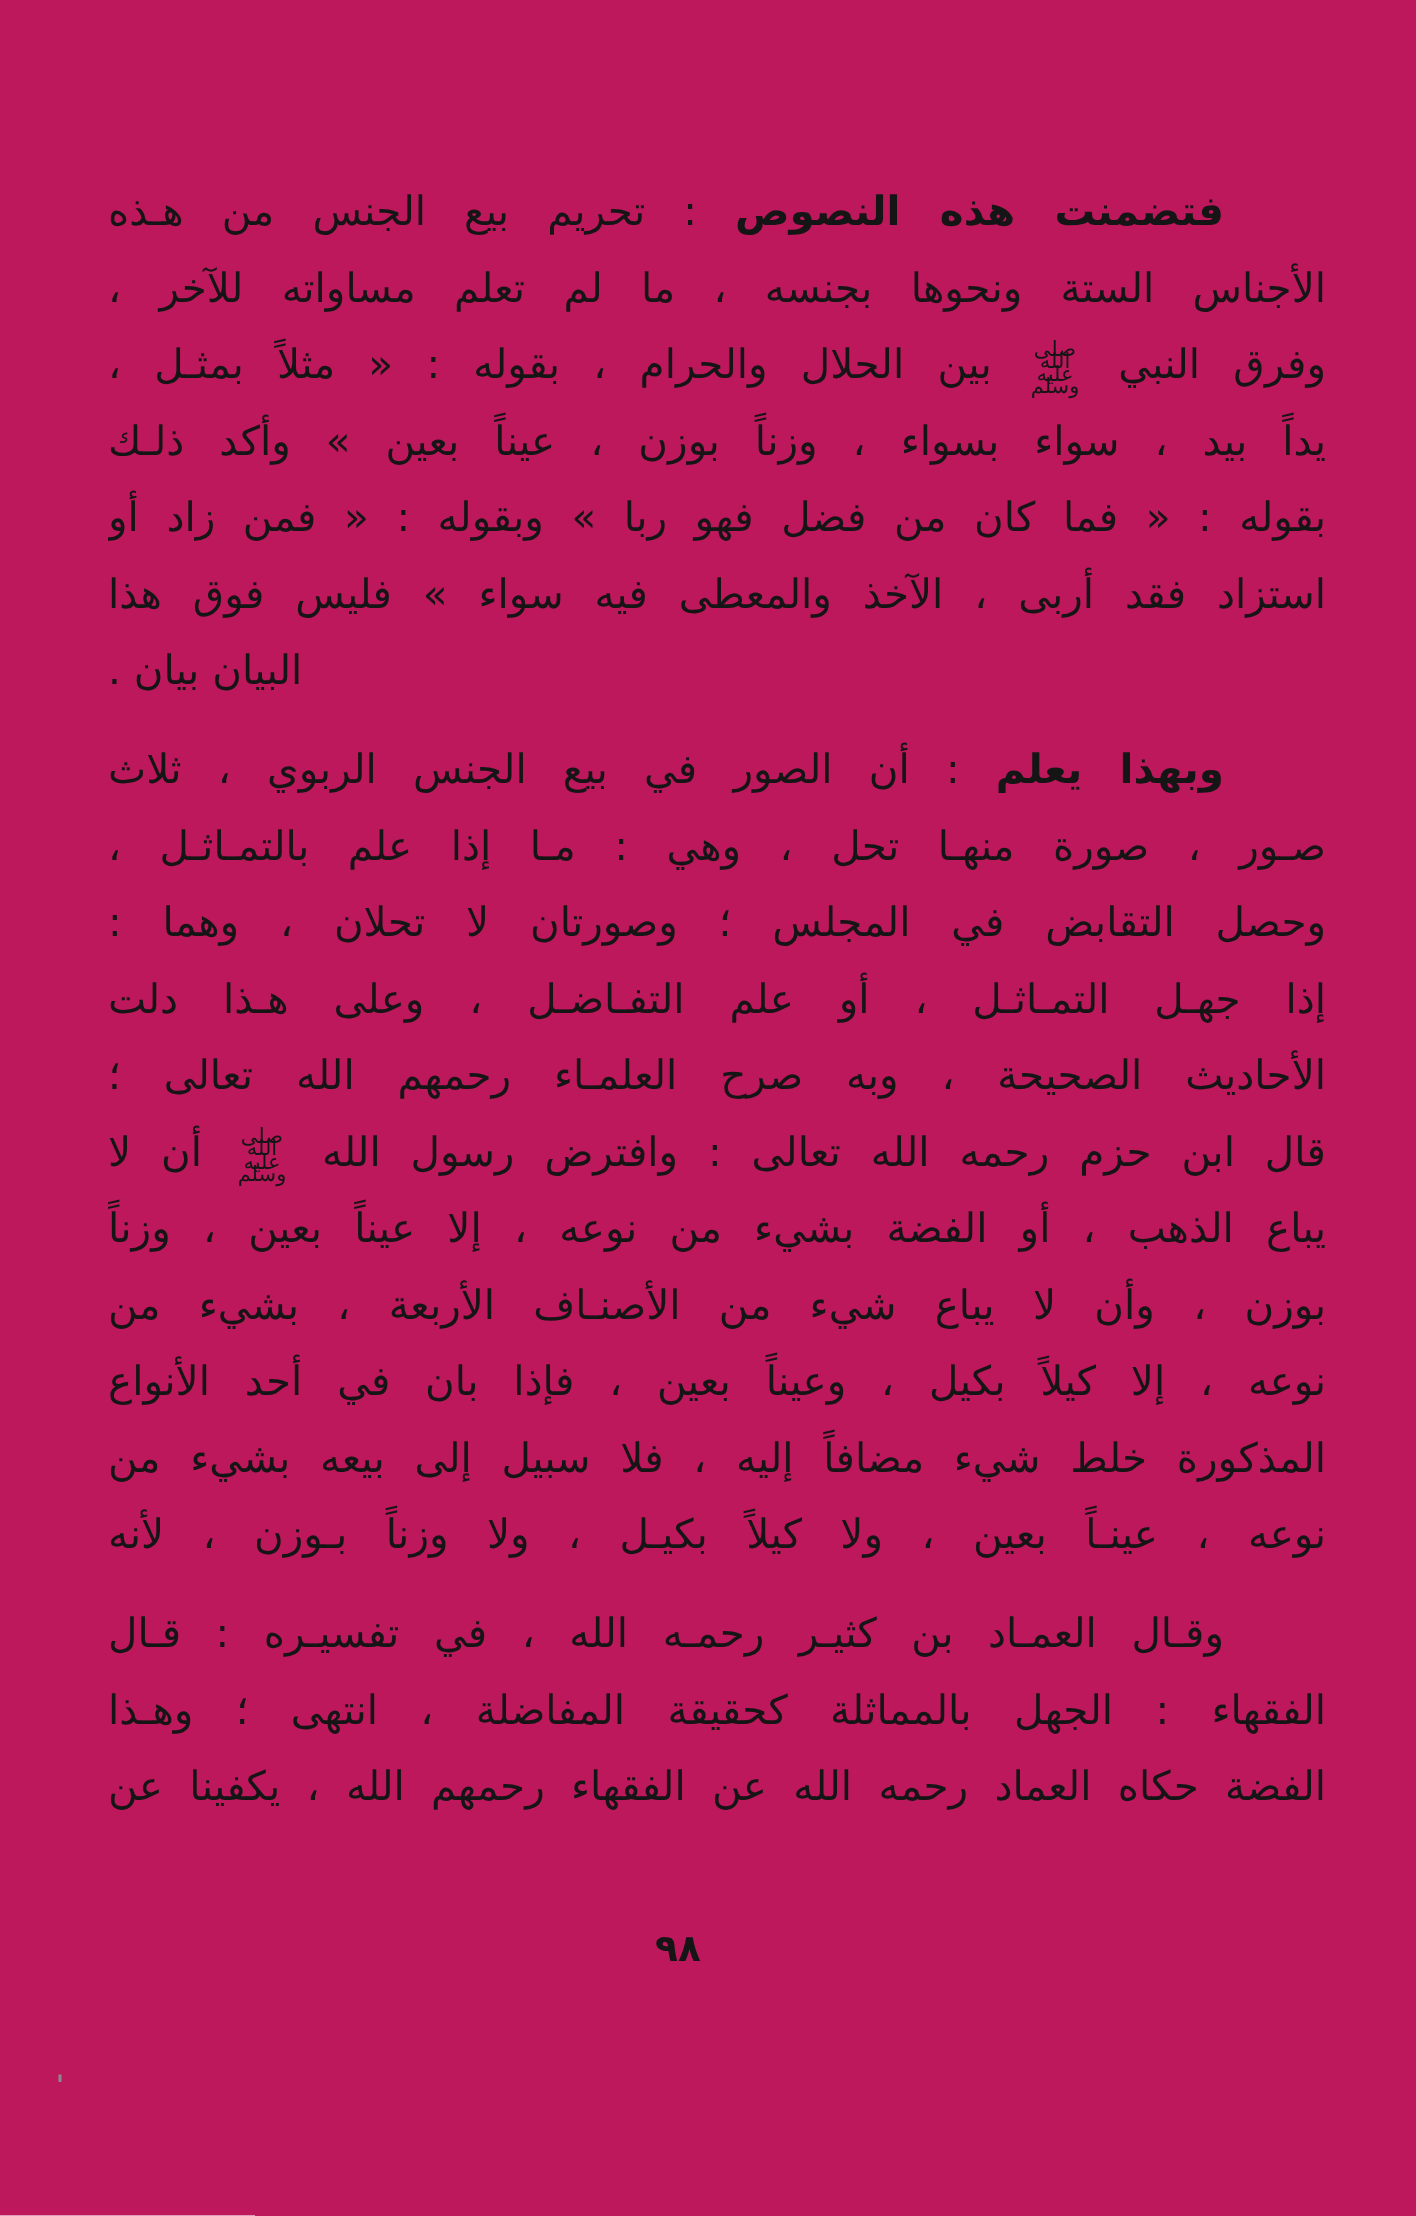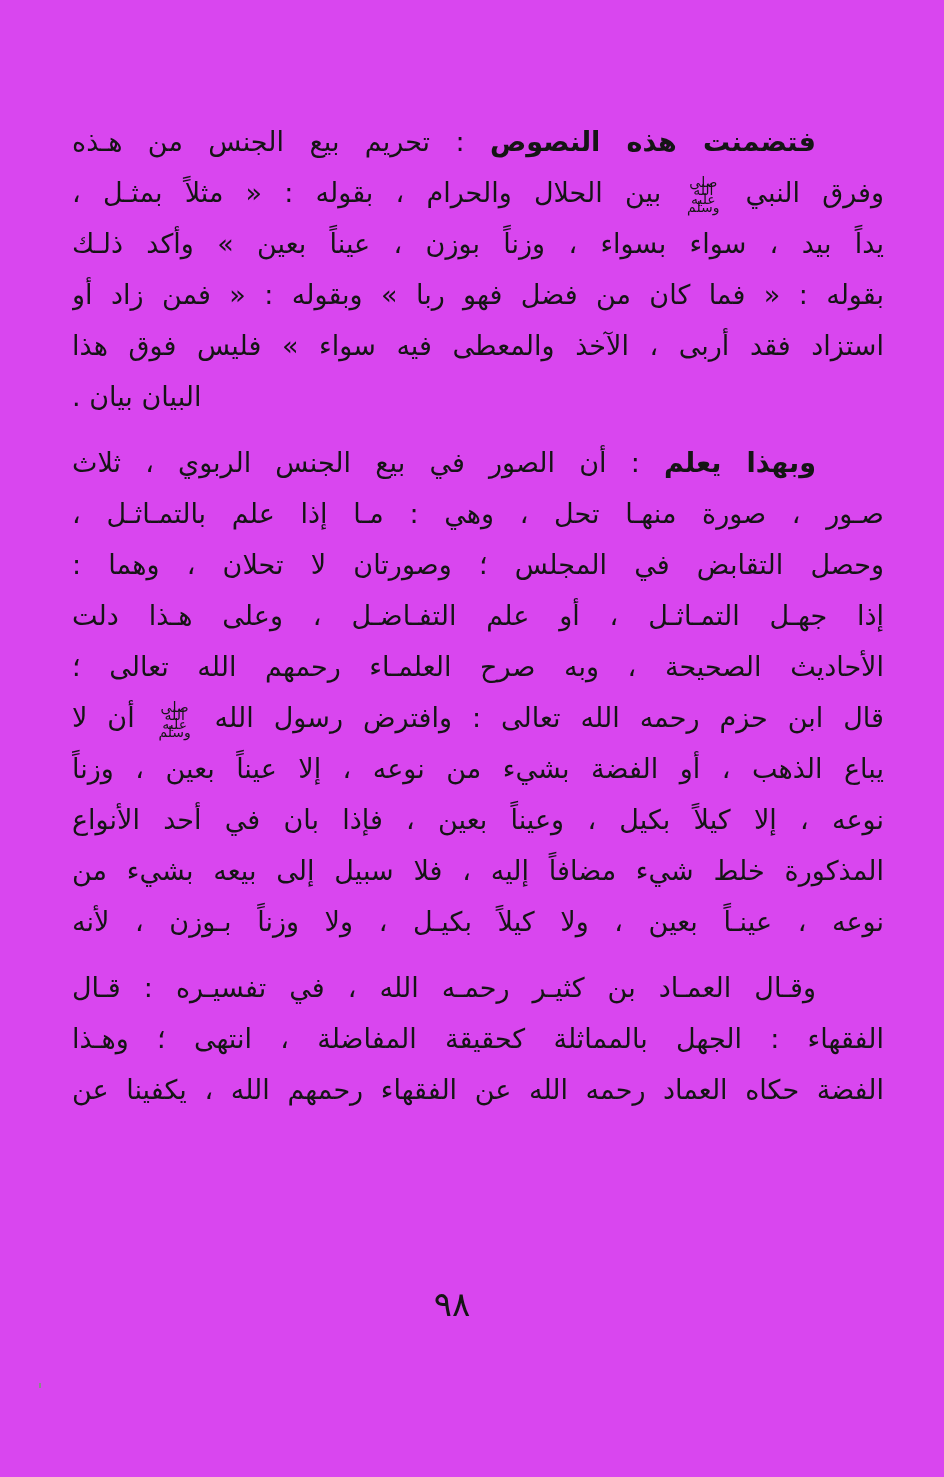--- a/index.html
+++ b/index.html
@@ -2,21 +2,21 @@
 <html lang="ar" dir="rtl"><head>
 <meta charset="utf-8">
 <style>
   * { margin: 0; padding: 0; box-sizing: border-box; }
   html, body { background: #ffffff; }
   .page {
     position: relative;
     width: 944px;
     height: 1477px;
     margin: 0 auto;
-    background: #d946ef;
+    background: #be185d;
     direction: rtl;
     font-family: "DejaVu Sans", sans-serif;
     color: #151515;
     overflow: hidden;
   }
   .text-block {
     padding: 116px 60px 0 72px;
   }
   .para + .para { margin-top: 15px; }
   .line {
@@ -49,22 +49,22 @@
     text-align-last: center;
     vertical-align: -10px;
     white-space: normal;
   }
   .page-num {
     position: absolute;
     top: 1284px;
     left: 392px;
     width: 120px;
     text-align: center;
-    font-size: 34px;
-    font-weight: normal;
+    font-size: 25px;
+    font-weight: bold;
     letter-spacing: 6px;
     color: #151515;
   }
   .speck {
     position: absolute;
     left: 39px;
     top: 1383px;
     width: 2px;
     height: 5px;
     background: #8a8a8a;
@@ -72,35 +72,37 @@
 </style>
 </head>
 <body>
 
 <div class="page">
 
   <div class="text-block">
 
     <div class="para">
       <div class="line jl ind"><span class="b">فتضمنت هذه النصوص</span><span> : تحريم بيع الجنس من هـذه</span></div>
+      <div class="line jl"><span>الأجناس الستة ونحوها بجنسه ، ما لم تعلم مساواته للآخر ،</span></div>
       <div class="line jl"><span>وفرق النبي </span><span class="saw">صلى الله عليه وسلم</span><span> بين الحلال والحرام ، بقوله : « مثلاً بمثـل ،</span></div>
       <div class="line jl"><span>يداً بيد ، سواء بسواء ، وزناً بوزن ، عيناً بعين » وأكد ذلـك</span></div>
       <div class="line jl"><span>بقوله : « فما كان من فضل فهو ربا » وبقوله : « فمن زاد أو</span></div>
       <div class="line jl"><span>استزاد فقد أربى ، الآخذ والمعطى فيه سواء » فليس فوق هذا</span></div>
       <div class="line rl"><span>البيان بيان .</span></div>
     </div>
 
     <div class="para">
       <div class="line jl ind"><span class="b">وبهذا يعلم</span><span> : أن الصور في بيع الجنس الربوي ، ثلاث</span></div>
       <div class="line jl"><span>صـور ، صورة منهـا تحل ، وهي : مـا إذا علم بالتمـاثـل ،</span></div>
       <div class="line jl"><span>وحصل التقابض في المجلس ؛ وصورتان لا تحلان ، وهما :</span></div>
       <div class="line jl"><span>إذا جهـل التمـاثـل ، أو علم التفـاضـل ، وعلى هـذا دلت</span></div>
       <div class="line jl"><span>الأحاديث الصحيحة ، وبه صرح العلمـاء رحمهم الله تعالى ؛</span></div>
       <div class="line jl"><span>قال ابن حزم رحمه الله تعالى : وافترض رسول الله </span><span class="saw">صلى الله عليه وسلم</span><span> أن لا</span></div>
       <div class="line jl"><span>يباع الذهب ، أو الفضة بشيء من نوعه ، إلا عيناً بعين ، وزناً</span></div>
+      <div class="line jl"><span>بوزن ، وأن لا يباع شيء من الأصنـاف الأربعة ، بشيء من</span></div>
       <div class="line jl"><span>نوعه ، إلا كيلاً بكيل ، وعيناً بعين ، فإذا بان في أحد الأنواع</span></div>
       <div class="line jl"><span>المذكورة خلط شيء مضافاً إليه ، فلا سبيل إلى بيعه بشيء من</span></div>
       <div class="line jl"><span>نوعه ، عينـاً بعين ، ولا كيلاً بكيـل ، ولا وزناً بـوزن ، لأنه</span></div>
     </div>
 
     <div class="para">
       <div class="line jl ind"><span>وقـال العمـاد بن كثيـر رحمـه الله ، في تفسيـره : قـال</span></div>
       <div class="line jl"><span>الفقهاء : الجهل بالمماثلة كحقيقة المفاضلة ، انتهى ؛ وهـذا</span></div>
       <div class="line jl"><span>الفضة حكاه العماد رحمه الله عن الفقهاء رحمهم الله ، يكفينا عن</span></div>
     </div>

